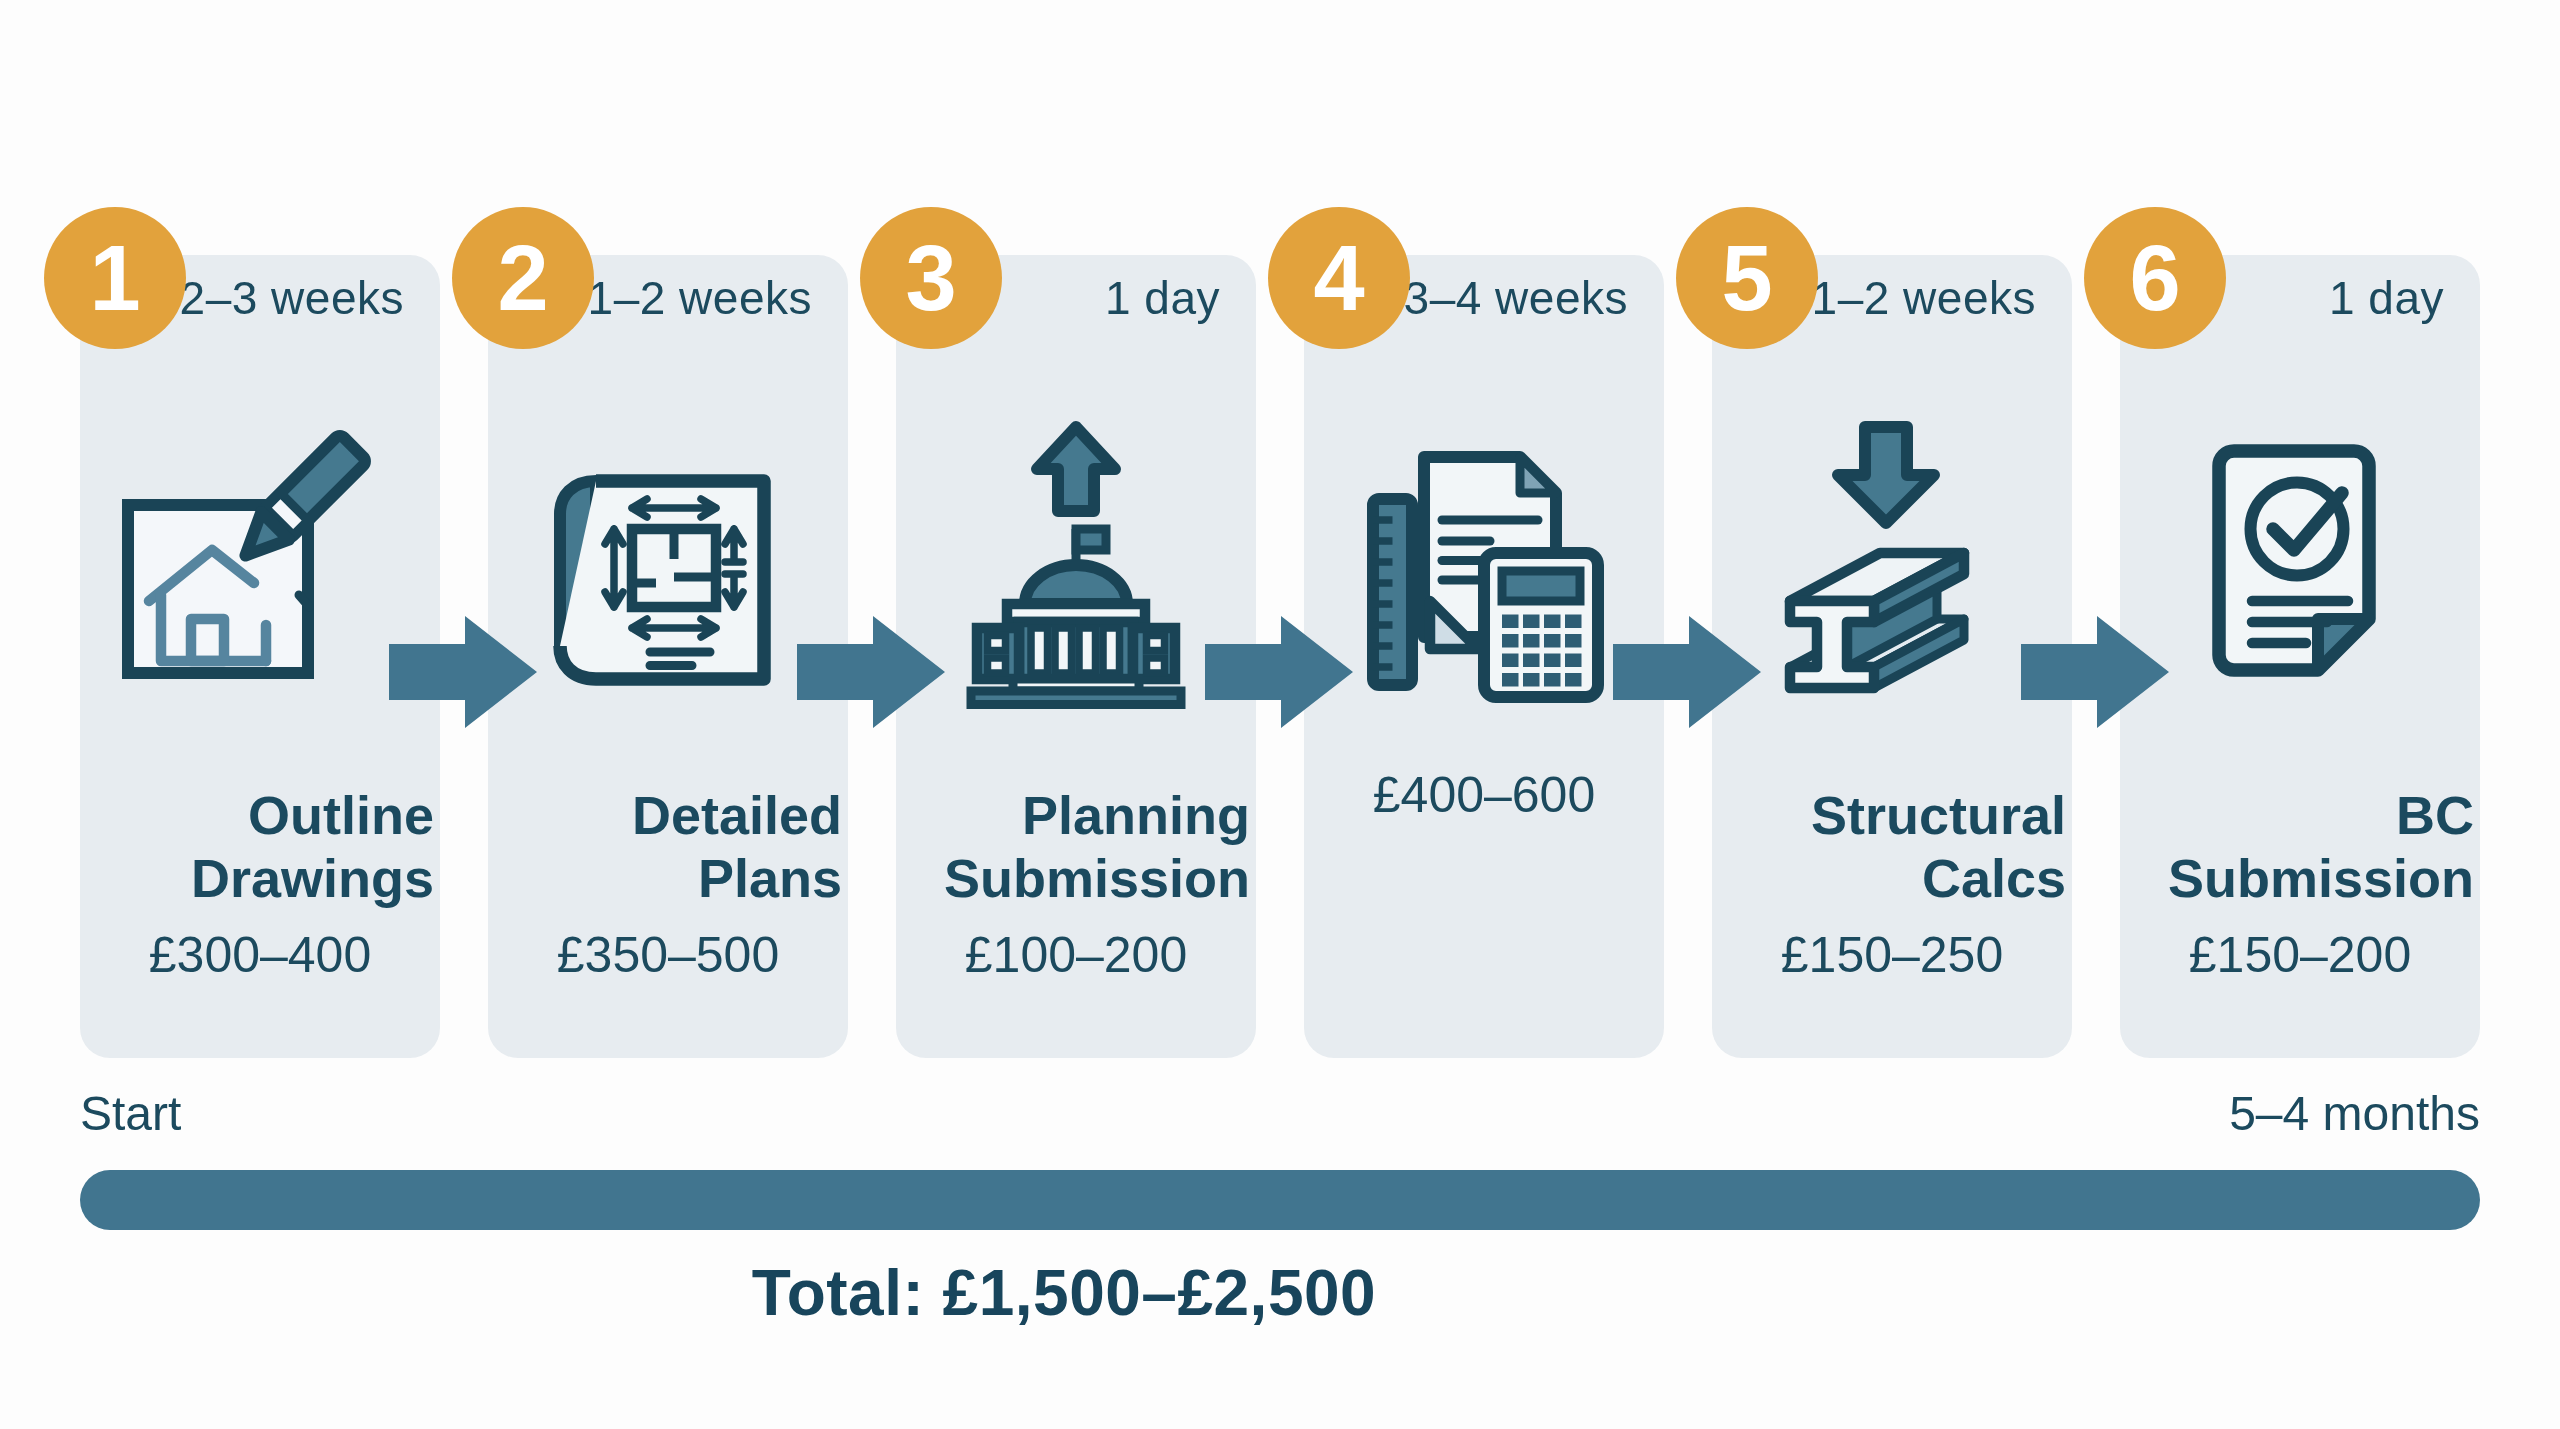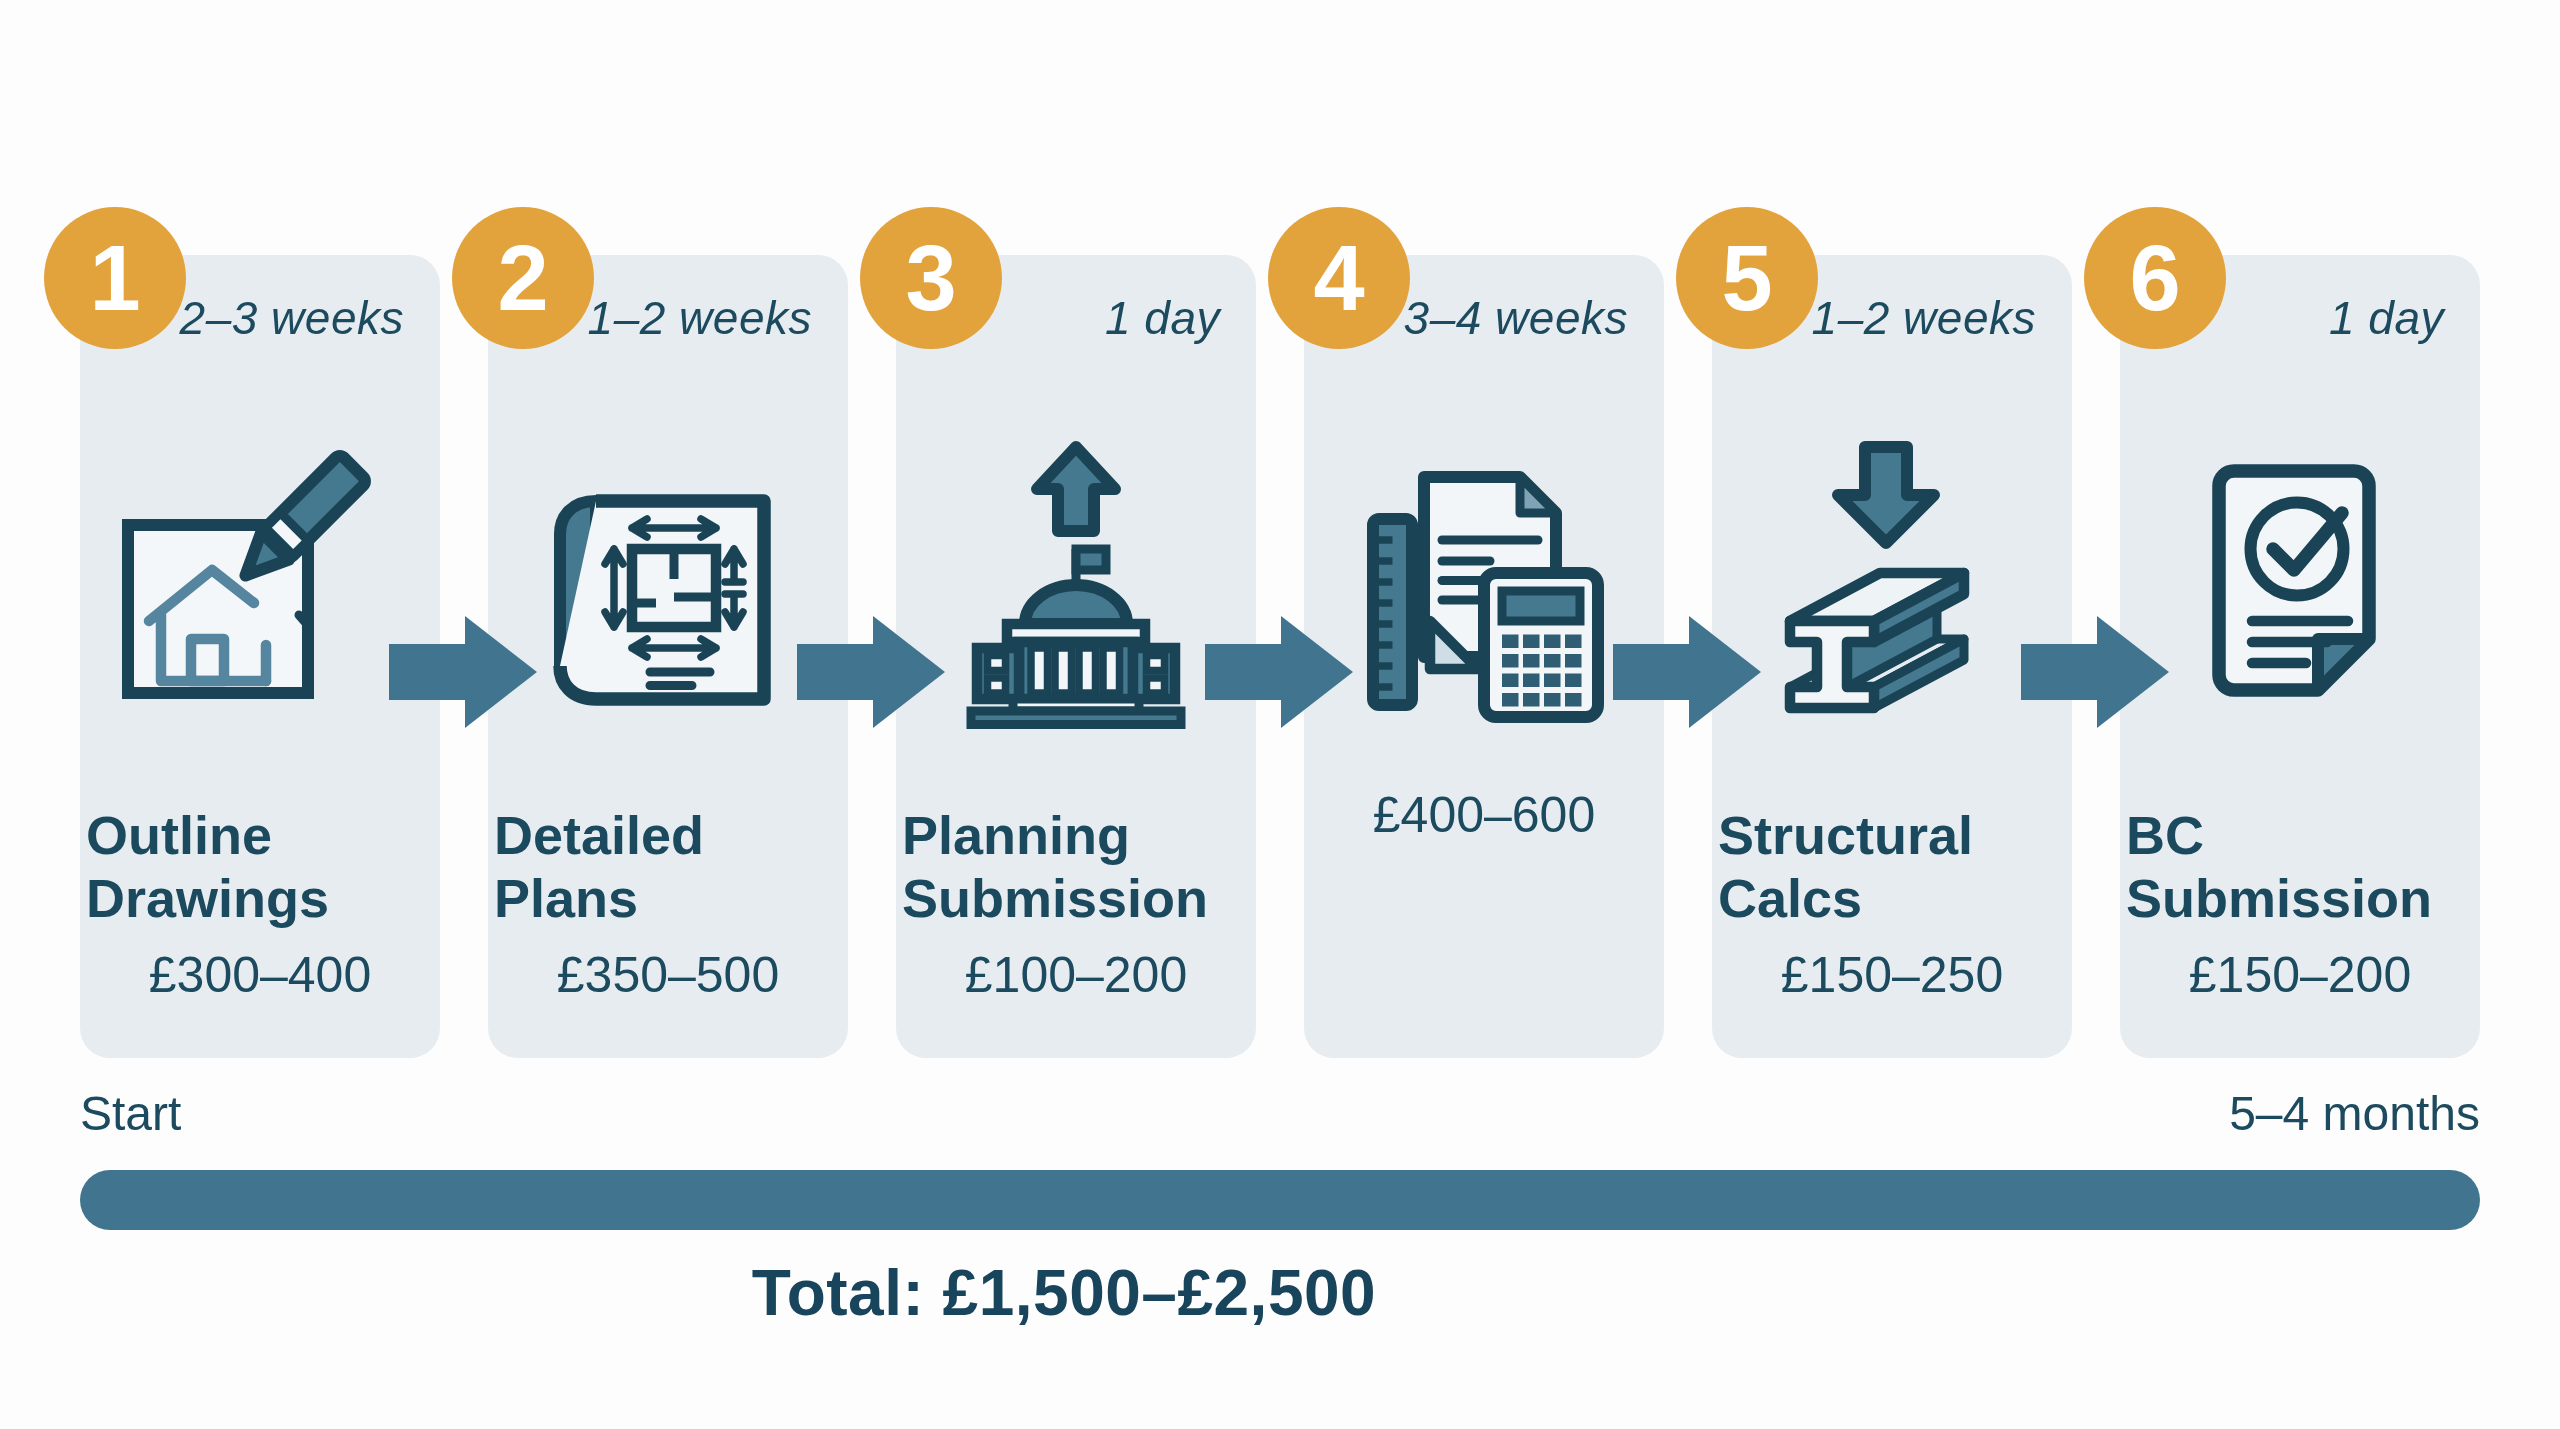--- a/index.html
+++ b/index.html
@@ -18,32 +18,32 @@
     position:relative; flex:1 1 0; background:#e7ecf0; border-radius:30px;
     display:flex; flex-direction:column; align-items:center;
   }
   .badge {
     position:absolute; left:-36px; top:-48px; width:142px; height:142px;
     border-radius:50%; background:#e2a23c; color:#ffffff;
     font-size:92px; font-weight:bold;
     display:flex; align-items:center; justify-content:center; z-index:3;
   }
   .duration {
-    align-self:flex-end; margin:36px 36px 0 0;
-    font-size:46px; color:#1c4a5e; letter-spacing:0.5px;font-style:italic;
+    align-self:flex-end; margin:16px 36px 0 0;
+    font-size:46px; color:#1c4a5e; letter-spacing:0.5px;
   }
   .icon-wrap {
     margin-top:55px; height:370px; width:100%;
     display:flex; align-items:center; justify-content:center;
   }
   .icon-wrap svg { width:300px; height:300px; }
   .title {
     margin-top:34px; padding:0 6px;
     font-size:54px; font-weight:bold; line-height:1.17;
-    text-align:left; color:#1b4a5f;
+    text-align:right; color:#1b4a5f;
   }
   .price {
     margin-top:16px; font-size:50px; color:#1c4a5e; text-align:center;
   }
   .arrow {
     position:absolute; top:355px; right:-99px; width:150px; height:125px; z-index:2;
   }
   .tl-labels {
     position:absolute; left:80px; top:1086px; width:2400px;
     display:flex; justify-content:space-between;

